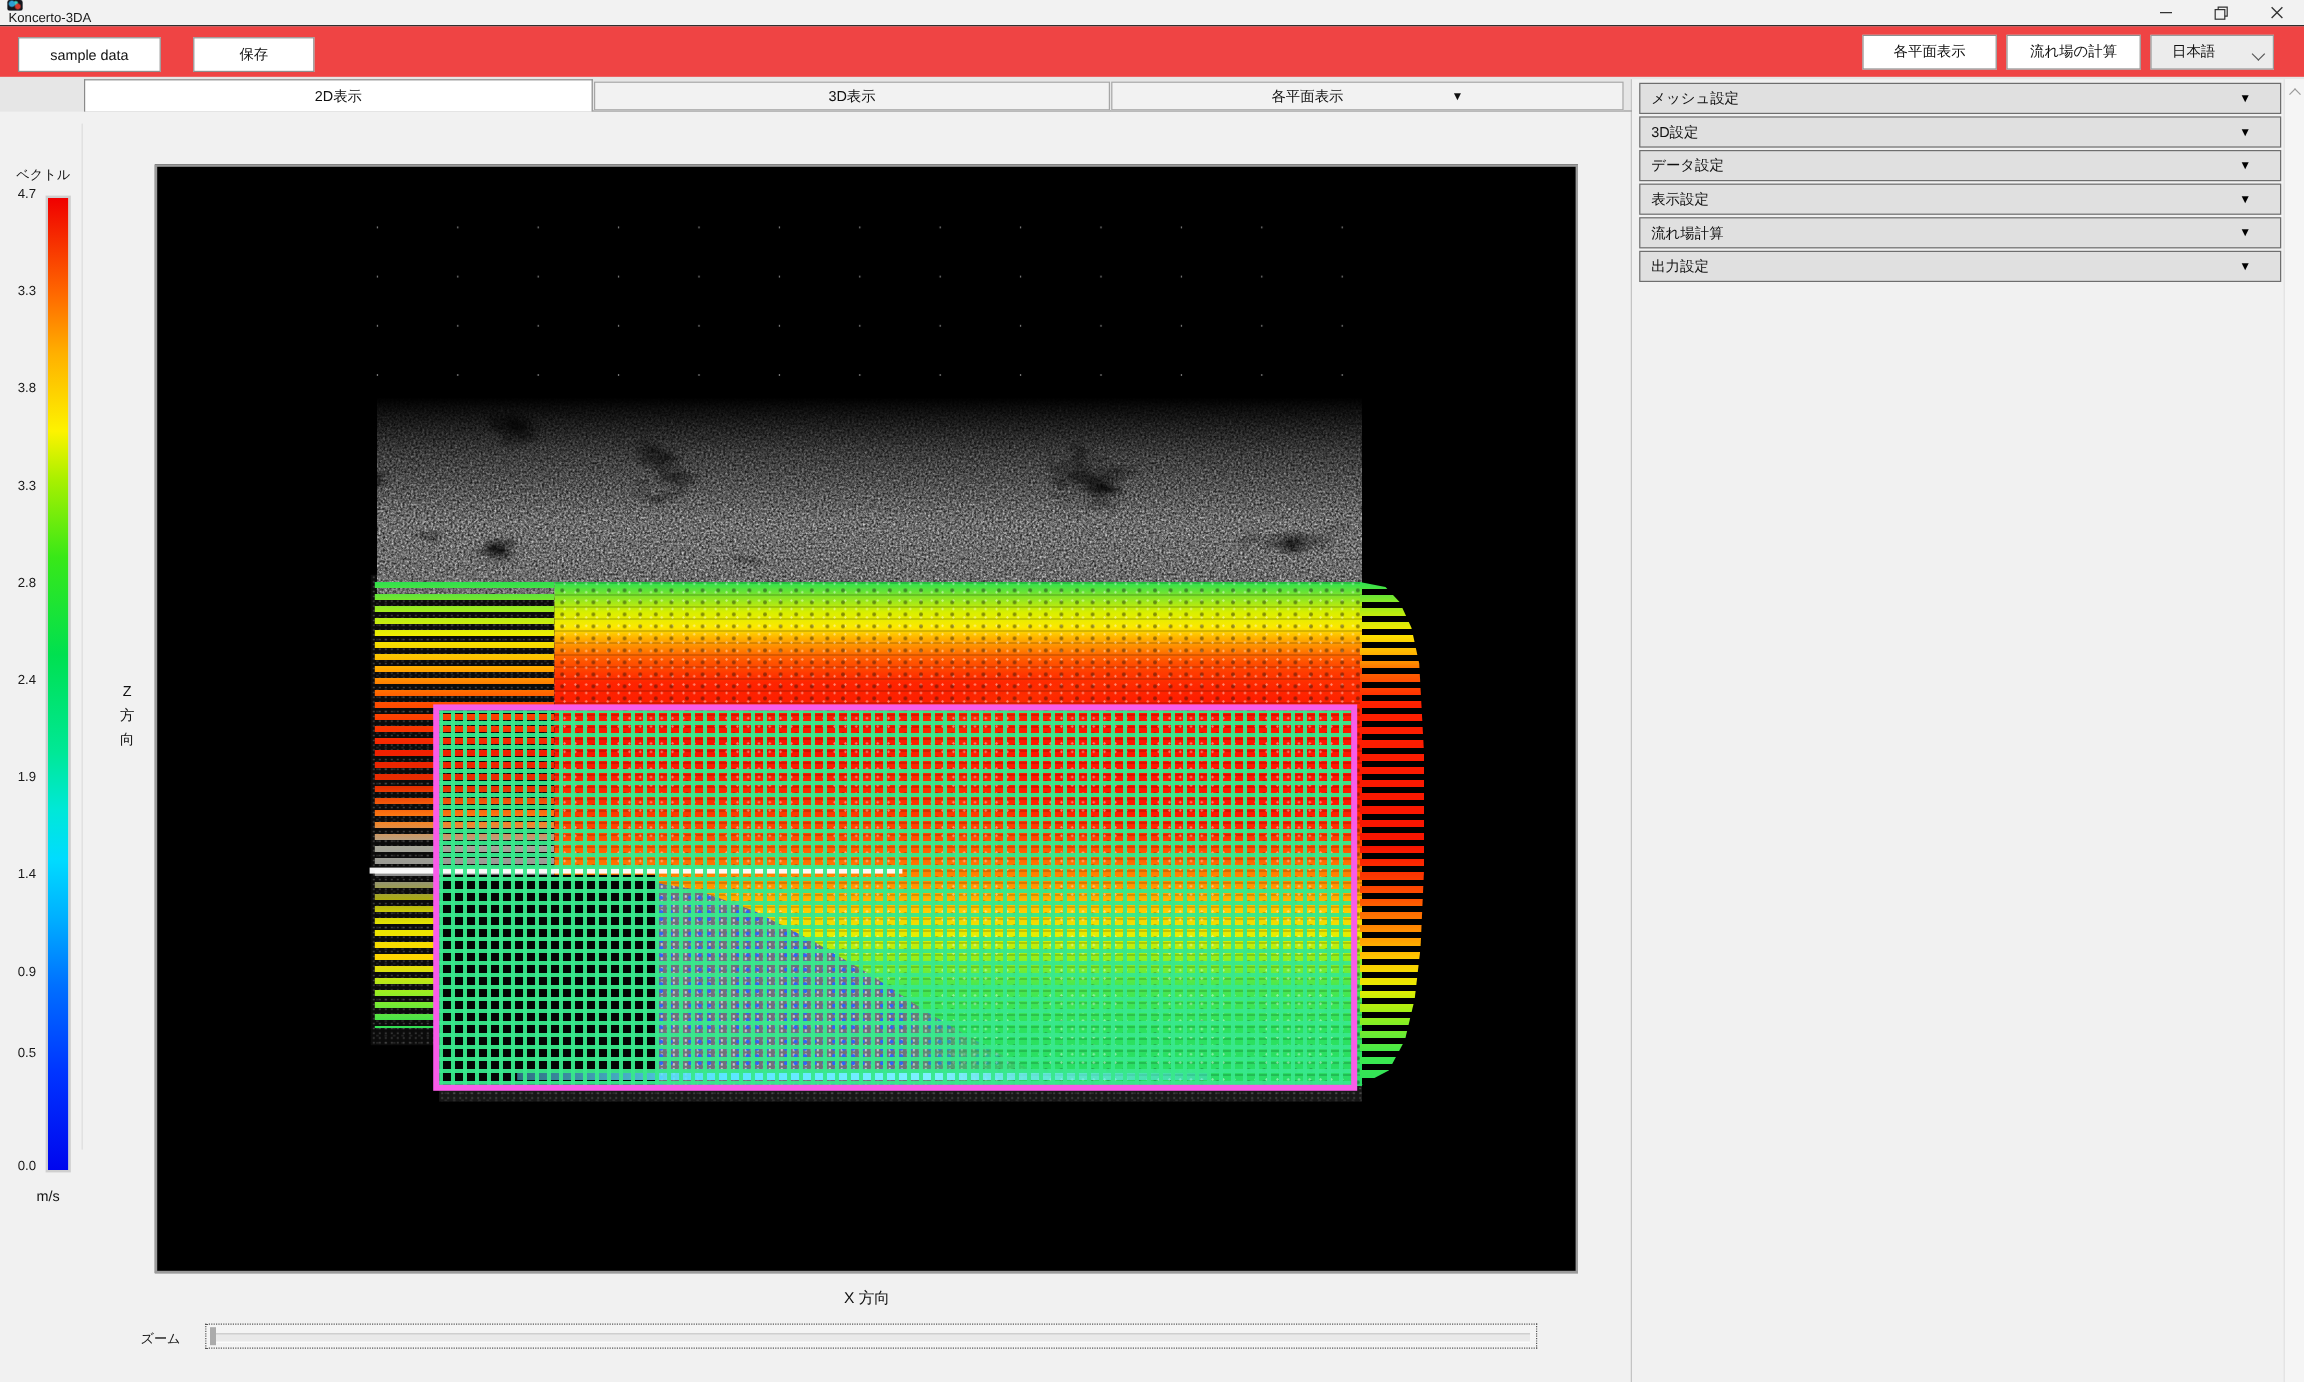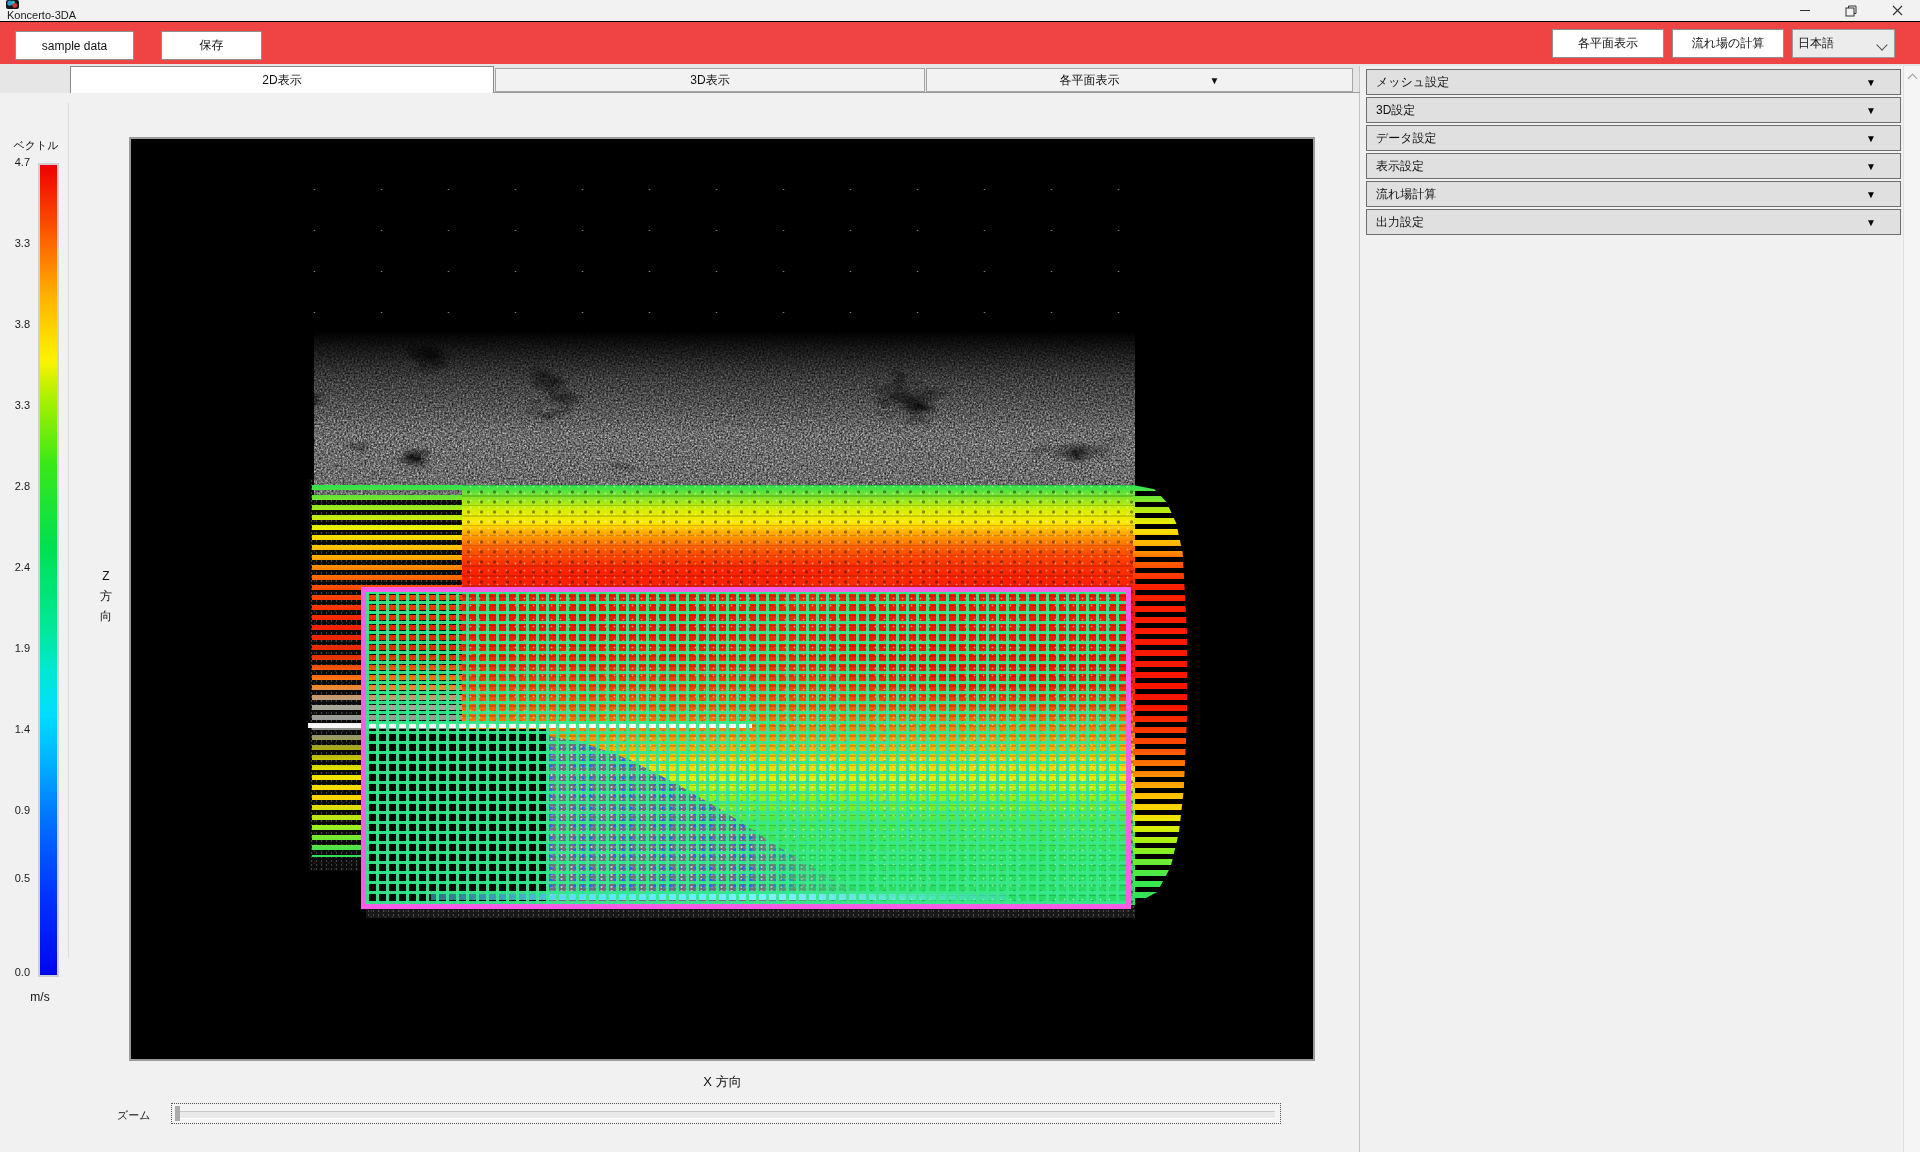--- a/index.html
+++ b/index.html
@@ -20,21 +20,21 @@
   .app-title{font-size:11px;margin-left:7px;color:#1a1a1a;}
   .winbtns{position:absolute;right:0;top:0;height:21px;display:flex;}
   .winbtn{width:46px;height:21px;display:flex;align-items:center;justify-content:center;}
   
   .toolbar{position:absolute;left:0;top:22px;width:1920px;height:42px;background:#ef4444;}
   .btn{position:absolute;height:29px;background:#ffffff;border:1px solid #8f8f8f;font-size:12px;display:flex;align-items:center;justify-content:center;box-sizing:border-box;cursor:default;}
   .btn-sample{left:15px;top:9px;width:119px;}
   .btn-save{left:161px;top:9px;width:101px;}
   .btn-results{left:1552px;top:7px;width:112px;}
   .btn-flow{left:1672px;top:7px;width:112px;}
-  .lang-box{position:absolute;left:1792px;top:7px;width:103px;height:29px;background:#ececec;border:1px solid #9a9a9a;box-sizing:border-box;font-size:12px;display:flex;align-items:center;padding-left:5px;}
+  .lang-box{position:absolute;left:1792px;top:7px;width:103px;height:29px;background:#ececec;border:1px solid #9a9a9a;box-sizing:border-box;font-size:12px;display:flex;align-items:center;padding-left:17px;}
   .lang-chevron{position:absolute;right:8px;top:11px;width:7px;height:7px;border-right:1.5px solid #555;border-bottom:1.5px solid #555;transform:rotate(45deg);}
   
   .tabline{position:absolute;left:70px;top:92px;width:1290px;height:1px;background:#9a9a9a;}
   .tab{position:absolute;top:68px;height:24px;background:#f2f2f2;border:1px solid #a6a6a6;box-sizing:border-box;font-size:12px;display:flex;align-items:center;justify-content:center;z-index:1;}
   .tab.selected{top:66px;height:27px;background:#ffffff;border:1px solid #8a8a8a;border-bottom:none;z-index:3;}
   .tab-caret{font-size:10px;margin-left:90px;}
   
   .content-bg{position:absolute;left:0;top:93px;width:1359px;height:1059px;background:#f1f1f1;}
   .panel-bg{position:absolute;left:1360px;top:66px;width:560px;height:1086px;background:#f1f1f1;}
   .v-divider{position:absolute;left:1359px;top:66px;width:1px;height:1086px;background:#c4c4c4;}

